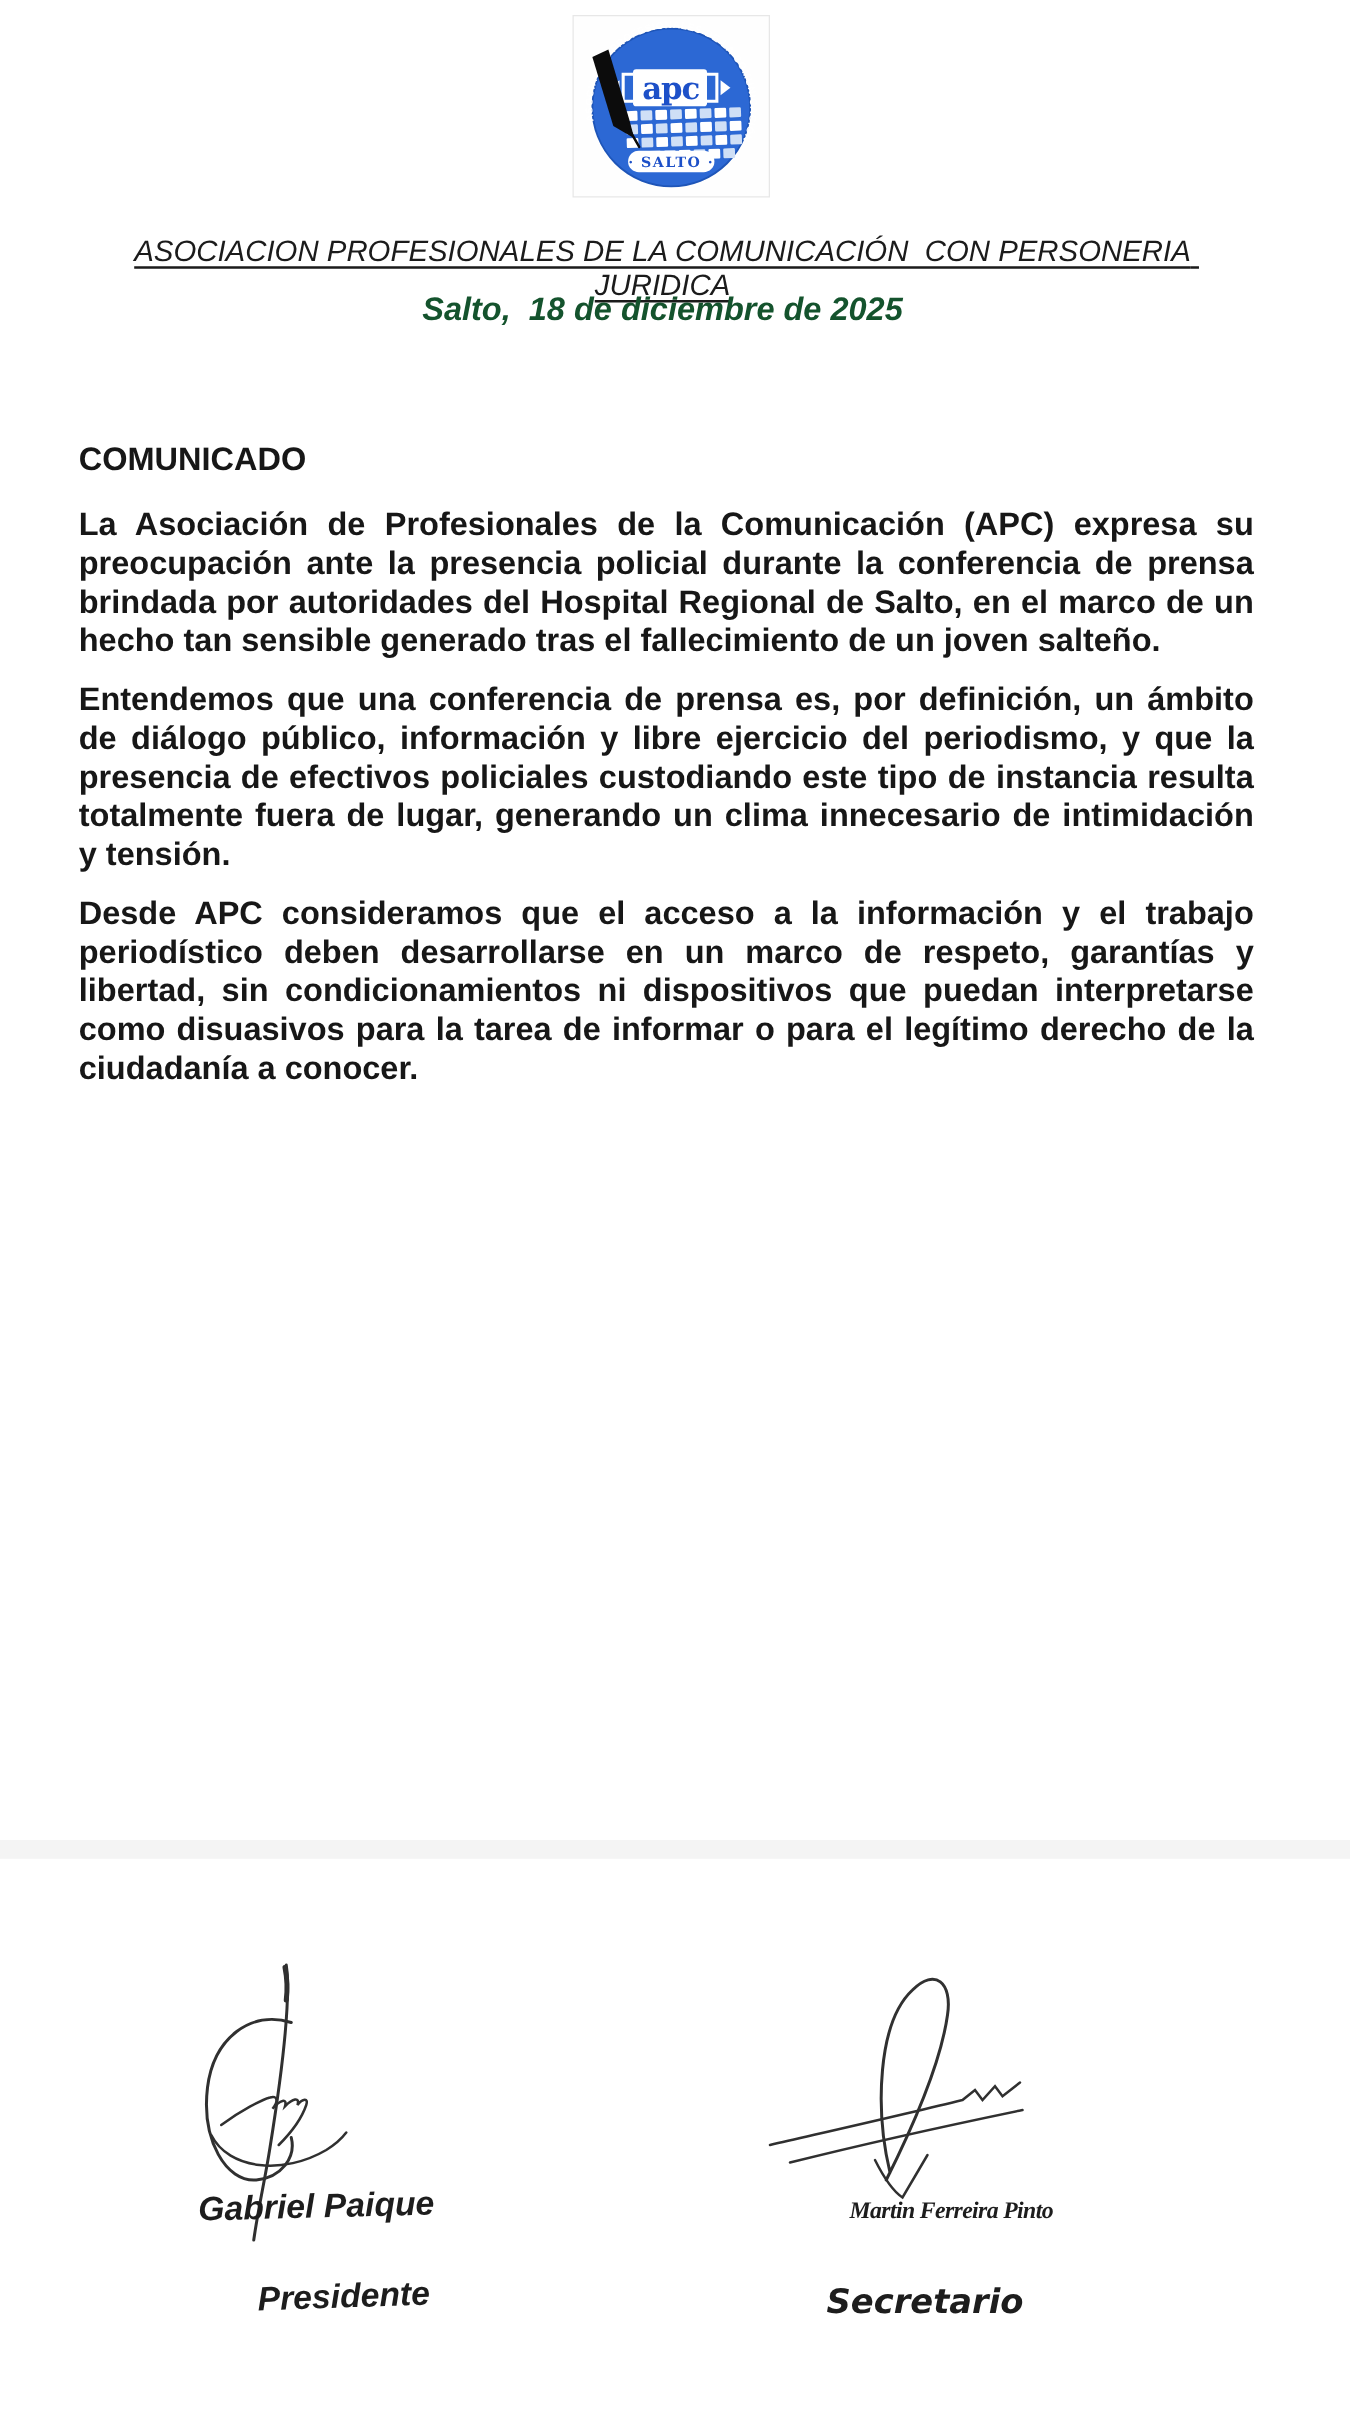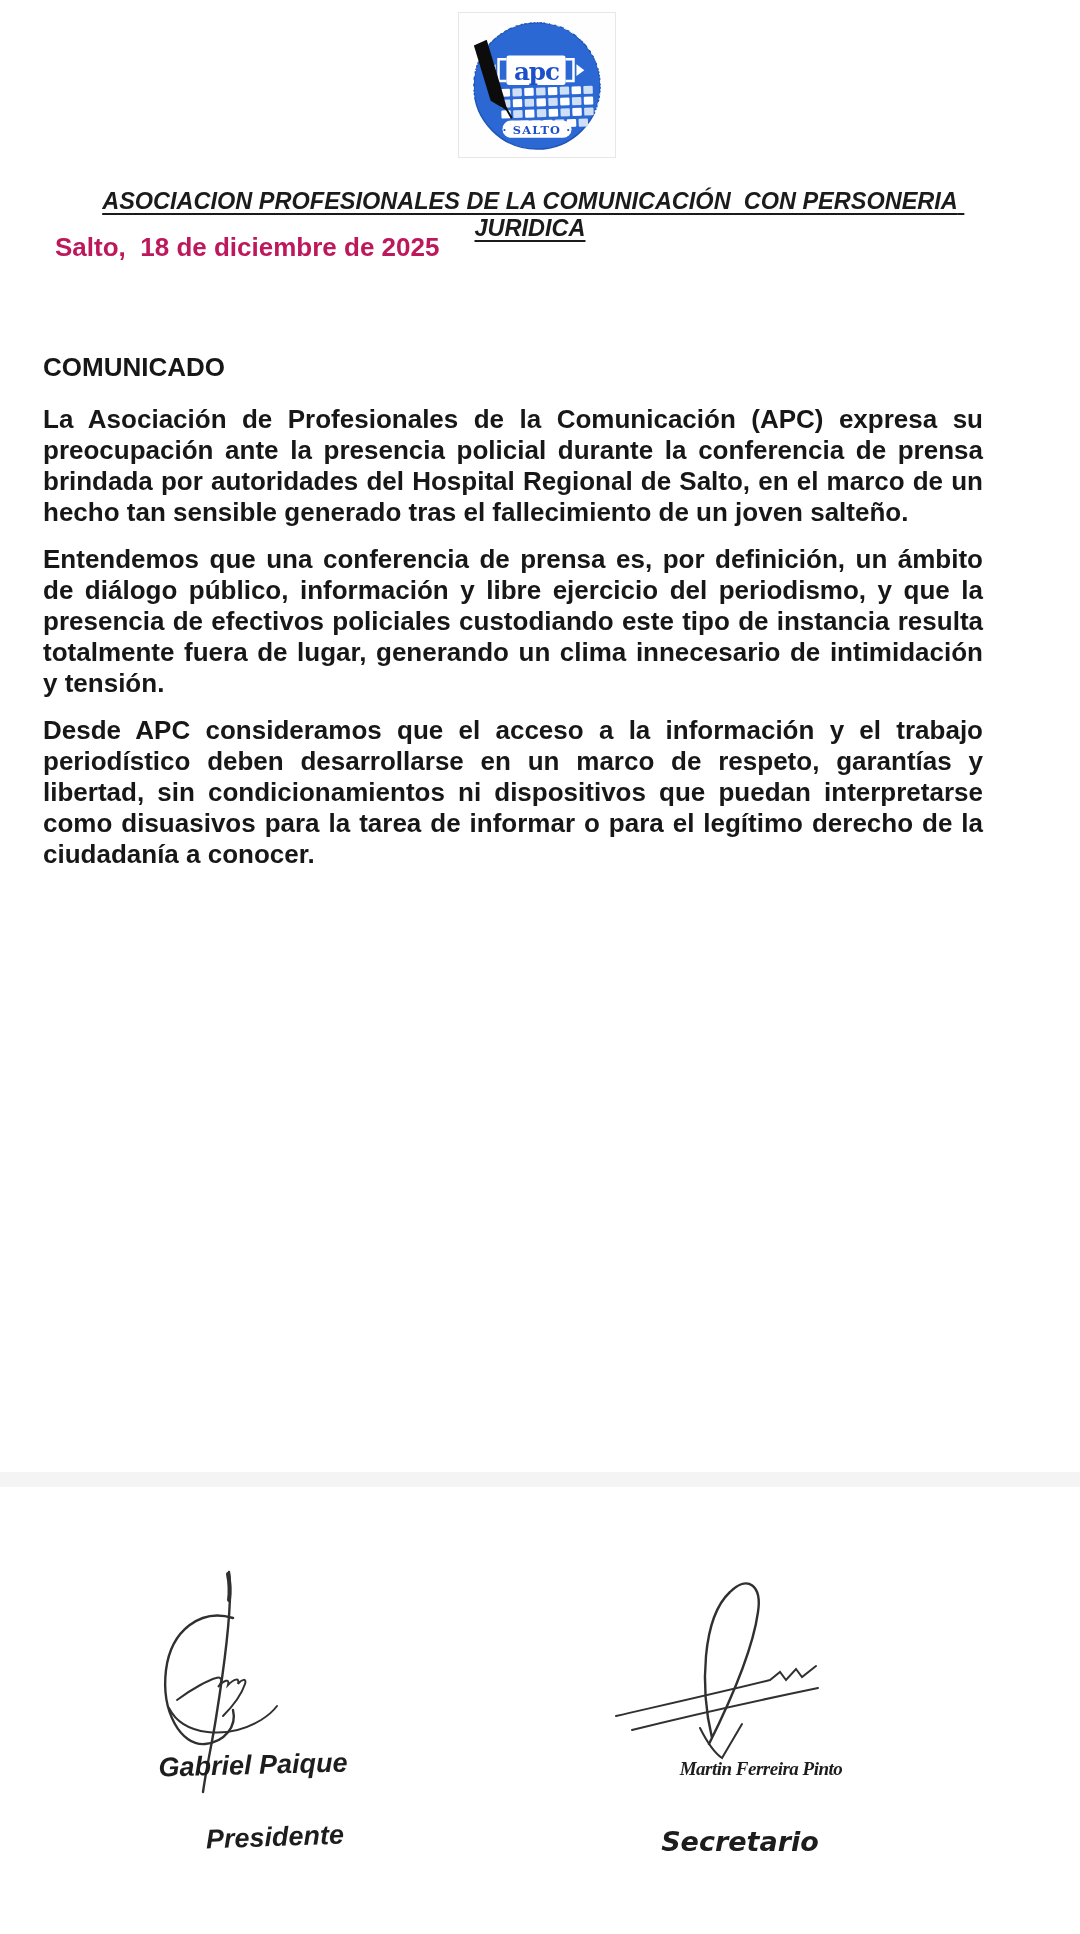--- a/index.html
+++ b/index.html
@@ -17,38 +17,39 @@
     width:158px;height:146px;
     background:#fefefe;
     border:1px solid #e7e7e7;
     box-sizing:border-box;
   }
   .logo-box svg{display:block;width:156px;height:144px;}
   
   .header-title{
     position:absolute;left:55px;top:188px;width:950px;
     text-align:center;
-    font-weight:bold;font-style:italic;
+    font-weight:normal;font-style:italic;
     font-size:23.5px;line-height:27px;
     white-space:pre-wrap;
     text-decoration:underline;
     text-decoration-thickness:2px;
     text-underline-offset:4px;
     color:#1b1b1b;
   }
   .dateline{
     position:absolute;left:55px;top:233px;width:950px;
-    text-align:left;
+    text-align:center;
     font-weight:bold;font-size:26px;line-height:28px;
     white-space:pre-wrap;
-    color:#be185d;
+    color:#14532d;
+    font-style:italic;
   }
   
   .body-block{
-    position:absolute;left:43px;top:352px;width:950px;
+    position:absolute;left:63px;top:352px;width:950px;
   }
   .doc-heading{
     margin:0 0 22px 0;
     font-size:26px;font-weight:bold;line-height:30px;
     color:#171717;
   }
   .para{
     margin:0 10px 16px 0;
     font-size:26px;font-weight:bold;line-height:31px;
     text-align:justify;

